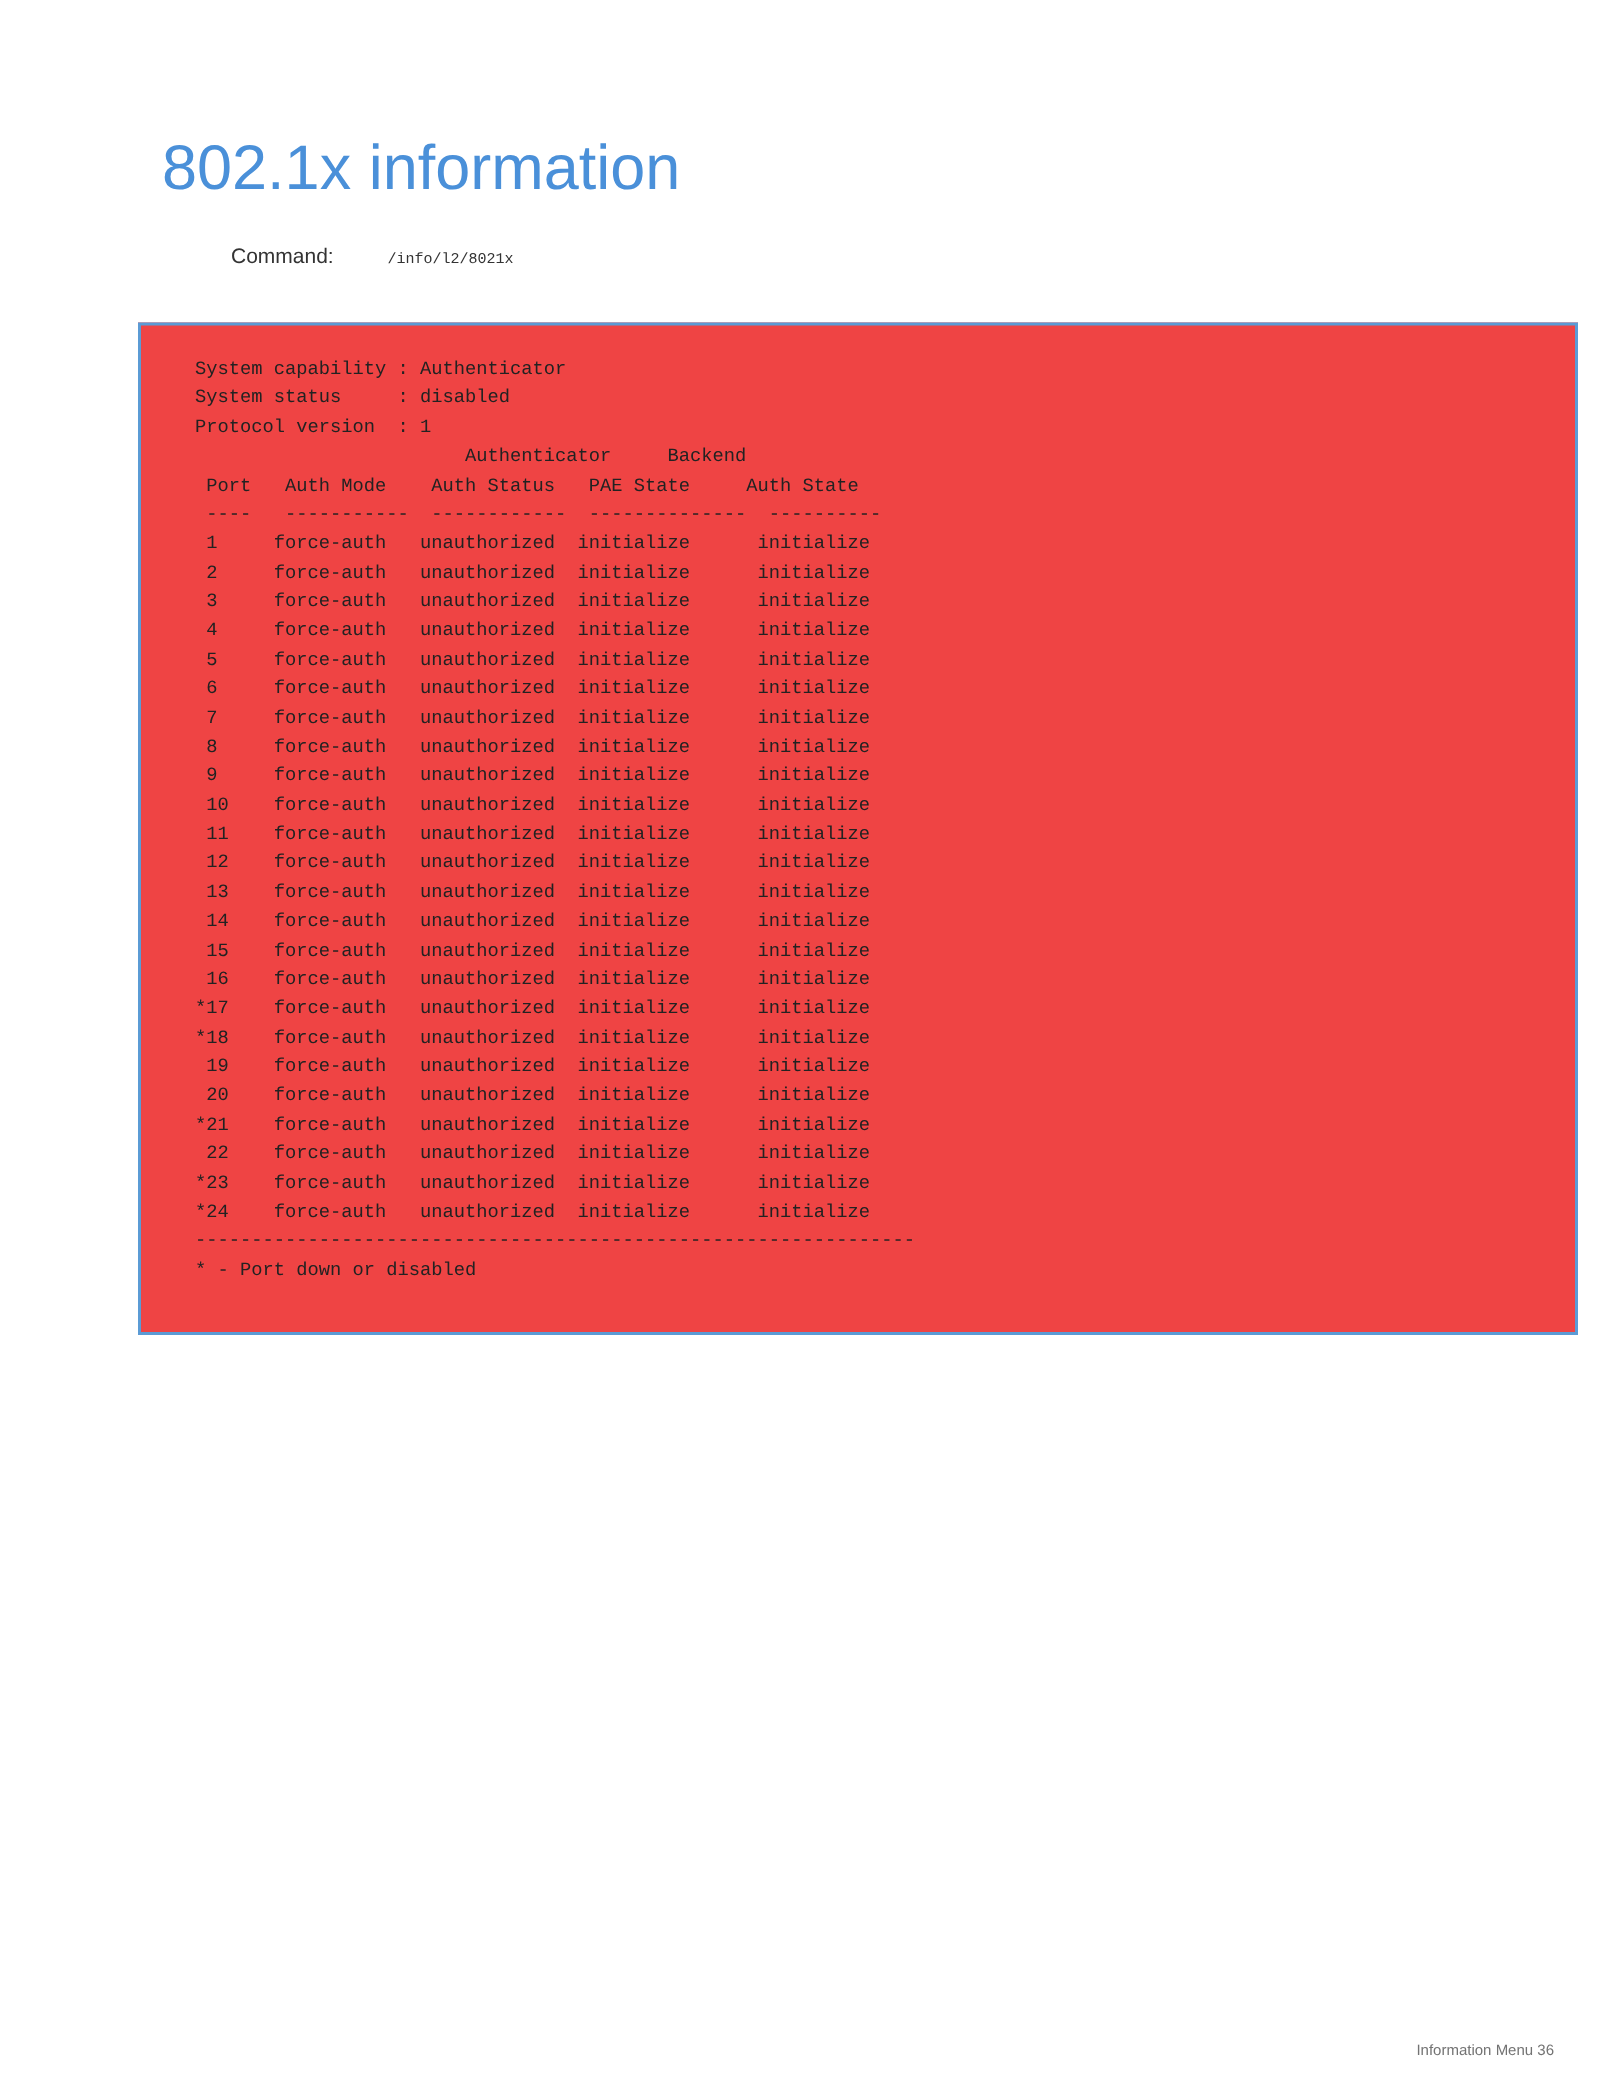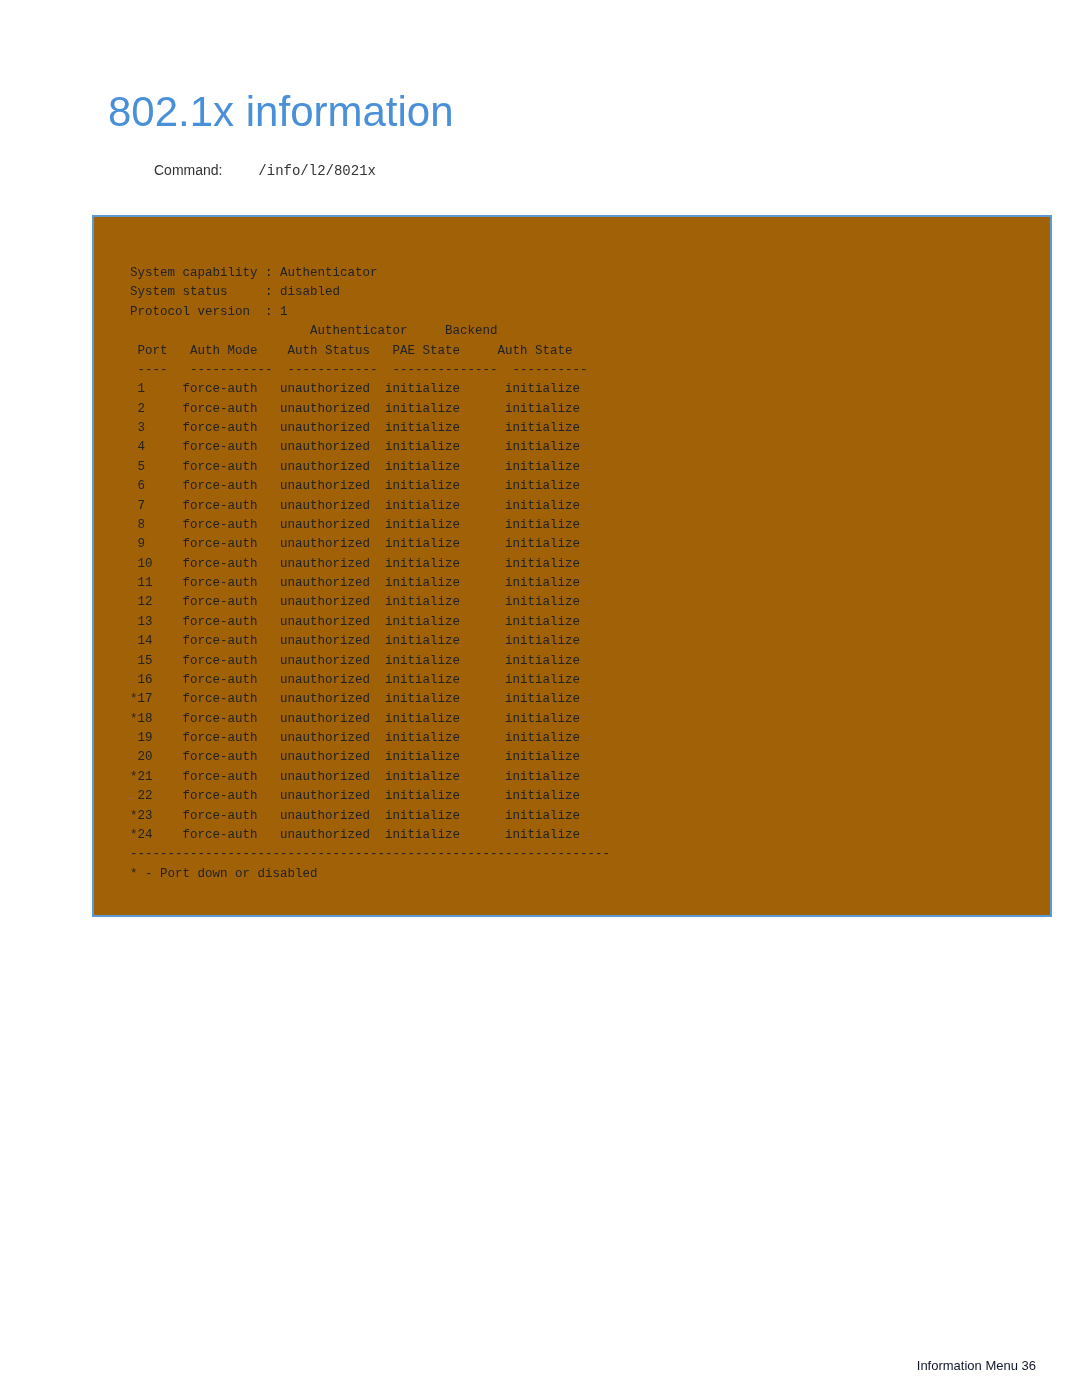--- a/index.html
+++ b/index.html
@@ -28,44 +28,44 @@
       font-size: 14px;
       color: #333;
     }
 
     .command-label {
       font-weight: normal;
     }
 
     .command-value {
       font-family: 'Courier New', Courier, monospace;
-      font-size: 14px;
+      font-size: 10px;
     }
 
     .terminal-box {
       margin: 0 60px;
       border: 2px solid #5b9bd5;
-      padding: 31px 20px 15px 20px;
-      background: #a16207;
+      padding: 4px 20px 15px 20px;
+      background: #ef4444;
     }
 
     .terminal-content {
       font-family: 'Courier New', Courier, monospace;
       font-size: 12.5px;
       line-height: 1.55;
       color: #222;
       white-space: pre;
     }
 
     .footer {
       position: absolute;
       bottom: 40px;
       right: 60px;
-      font-size: 13px;
-      color: #0f172a;
+      font-size: 10px;
+      color: #737373;
     }
   </style>
 </head>
 <body>
 
 <h1 class="page-title">802.1x information</h1>
 
 <div class="command-line">
   <span class="command-label">Command:</span>
   <span class="command-value">/info/l2/8021x</span>

